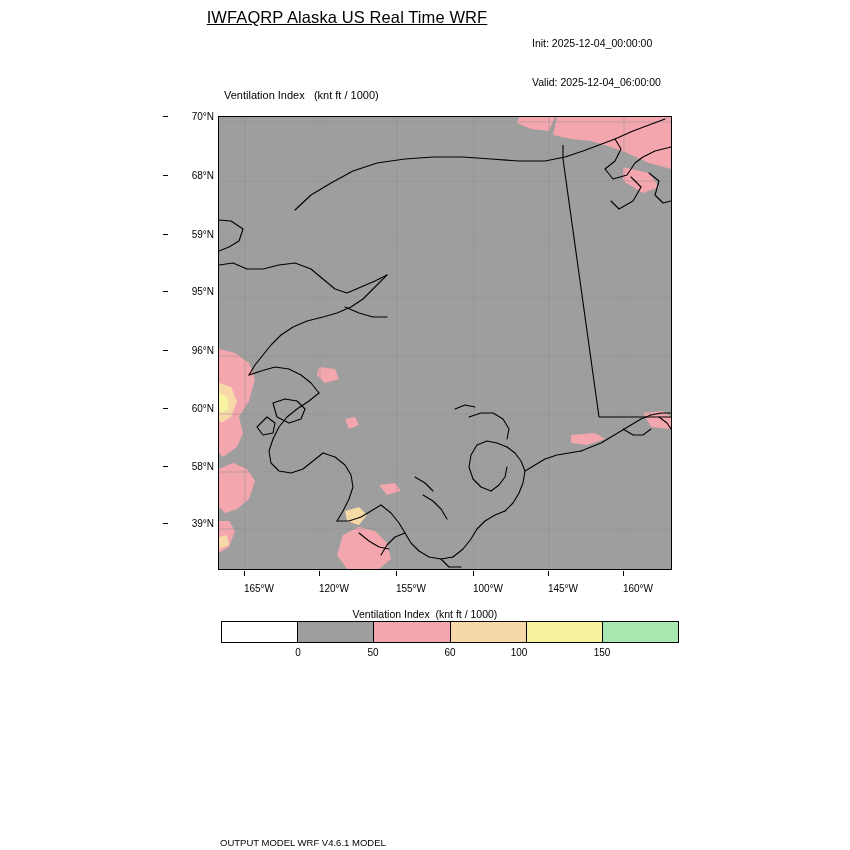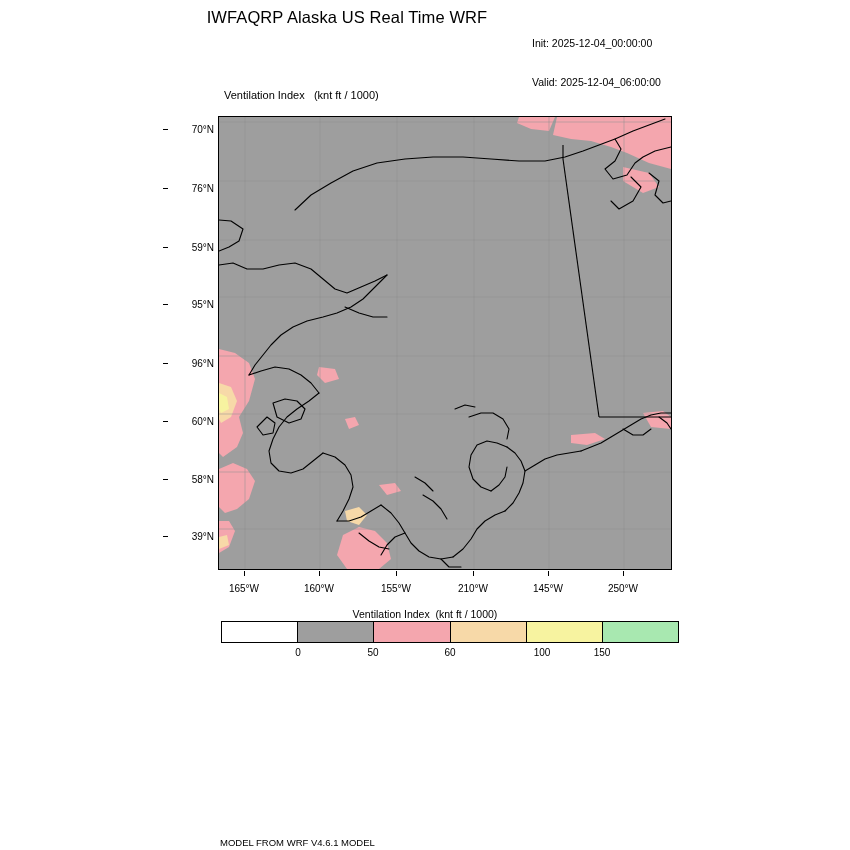--- a/index.html
+++ b/index.html
@@ -17,21 +17,21 @@
   }
   .abs { position: absolute; }
 
   
   #header-title {
     left: 0; top: 8px; width: 850px;
     text-align: center;
     font-size: 16.5px;
     letter-spacing: 0.1px;
   }
-  #header-title-inner { position: relative; left: -78px; }
+  #header-title-inner { position: relative; left: -78px; text-decoration: underline; }
   #header-meta {
     left: 532px; top: 11px;
     font-size: 10.5px;
     line-height: 13px;
     white-space: pre;
   }
 
   
   #plot-title {
     left: 224px; top: 89px;
@@ -50,28 +50,28 @@
   }
   #map-svg { display: block; }
 
   
   .ylabel {
     right: 0; width: 44px;
     text-align: right;
     font-size: 10px;
     white-space: pre;
   }
-  #y-axis { left: 166px; top: 116px; width: 48px; height: 456px; margin-top: 13px; }
+  #y-axis { left: 166px; top: 116px; width: 48px; height: 456px; }
   .ytick { position: absolute; right: 46px; width: 5px; height: 1px; background: #000; }
 
   #x-axis { left: 218px; top: 571px; width: 456px; height: 30px; }
   .xlabel {
     position: absolute;
     width: 60px; margin-left: -30px;
-    text-align: center;
+    text-align: right;
     font-size: 10px;
     top: 12px;
     white-space: pre;
   }
   .xtick { position: absolute; top: 0; width: 1px; height: 5px; background: #000; }
 
   
   #cbar-title {
     left: 0; top: 608px; width: 850px;
     text-align: center;
@@ -114,21 +114,21 @@
 </div>
 <div id="header-meta" class="abs">
   <div>Init: 2025-12-04_00:00:00</div>
   <div>Valid: 2025-12-04_06:00:00</div>
 </div>
 
 <div id="plot-title" class="abs">Ventilation Index   (knt ft / 1000)</div>
 
 <div id="y-axis" class="abs">
   <div class="ylabel abs" style="top:-5px">70°N</div>
-  <div class="ylabel abs" style="top:54px">76°N</div>
+  <div class="ylabel abs" style="top:54px">68°N</div>
   <div class="ylabel abs" style="top:113px">59°N</div>
   <div class="ylabel abs" style="top:170px">95°N</div>
   <div class="ylabel abs" style="top:229px">96°N</div>
   <div class="ylabel abs" style="top:287px">60°N</div>
   <div class="ylabel abs" style="top:345px">58°N</div>
   <div class="ylabel abs" style="top:402px">39°N</div>
 
   <div class="ytick" style="top:0px"></div>
   <div class="ytick" style="top:59px"></div>
   <div class="ytick" style="top:118px"></div>
@@ -241,42 +241,42 @@
 
 <div id="x-axis" class="abs">
   <div class="xtick" style="left:26px"></div>
   <div class="xtick" style="left:101px"></div>
   <div class="xtick" style="left:178px"></div>
   <div class="xtick" style="left:255px"></div>
   <div class="xtick" style="left:330px"></div>
   <div class="xtick" style="left:405px"></div>
 
   <div class="xlabel" style="left:26px">165°W</div>
-  <div class="xlabel" style="left:101px">160°W</div>
+  <div class="xlabel" style="left:101px">120°W</div>
   <div class="xlabel" style="left:178px">155°W</div>
-  <div class="xlabel" style="left:255px">210°W</div>
+  <div class="xlabel" style="left:255px">100°W</div>
   <div class="xlabel" style="left:330px">145°W</div>
-  <div class="xlabel" style="left:405px">250°W</div>
+  <div class="xlabel" style="left:405px">160°W</div>
 </div>
 
 <div id="cbar-title" class="abs">Ventilation Index  (knt ft / 1000)</div>
 <div id="cbar-wrap" class="abs">
   <div id="cbar">
     <div class="seg" style="background:#ffffff"></div>
     <div class="seg" style="background:#9e9e9e"></div>
     <div class="seg" style="background:#f4a6ae"></div>
     <div class="seg" style="background:#f7d9a8"></div>
     <div class="seg" style="background:#f7f3a0"></div>
     <div class="seg" style="background:#a8e8b0"></div>
   </div>
 </div>
 <div id="cbar-ticks" class="abs">
   <div class="cbar-tick-label" style="left:77px">0</div>
   <div class="cbar-tick-label" style="left:152px">50</div>
   <div class="cbar-tick-label" style="left:229px">60</div>
-  <div class="cbar-tick-label" style="left:321px">100</div>
+  <div class="cbar-tick-label" style="left:298px">100</div>
   <div class="cbar-tick-label" style="left:381px">150</div>
 </div>
 
 <div id="footer" class="abs">
-  <div>MODEL FROM WRF V4.6.1 MODEL</div>
+  <div>OUTPUT MODEL WRF V4.6.1 MODEL</div>
   
 </div>
 
 </body></html>

